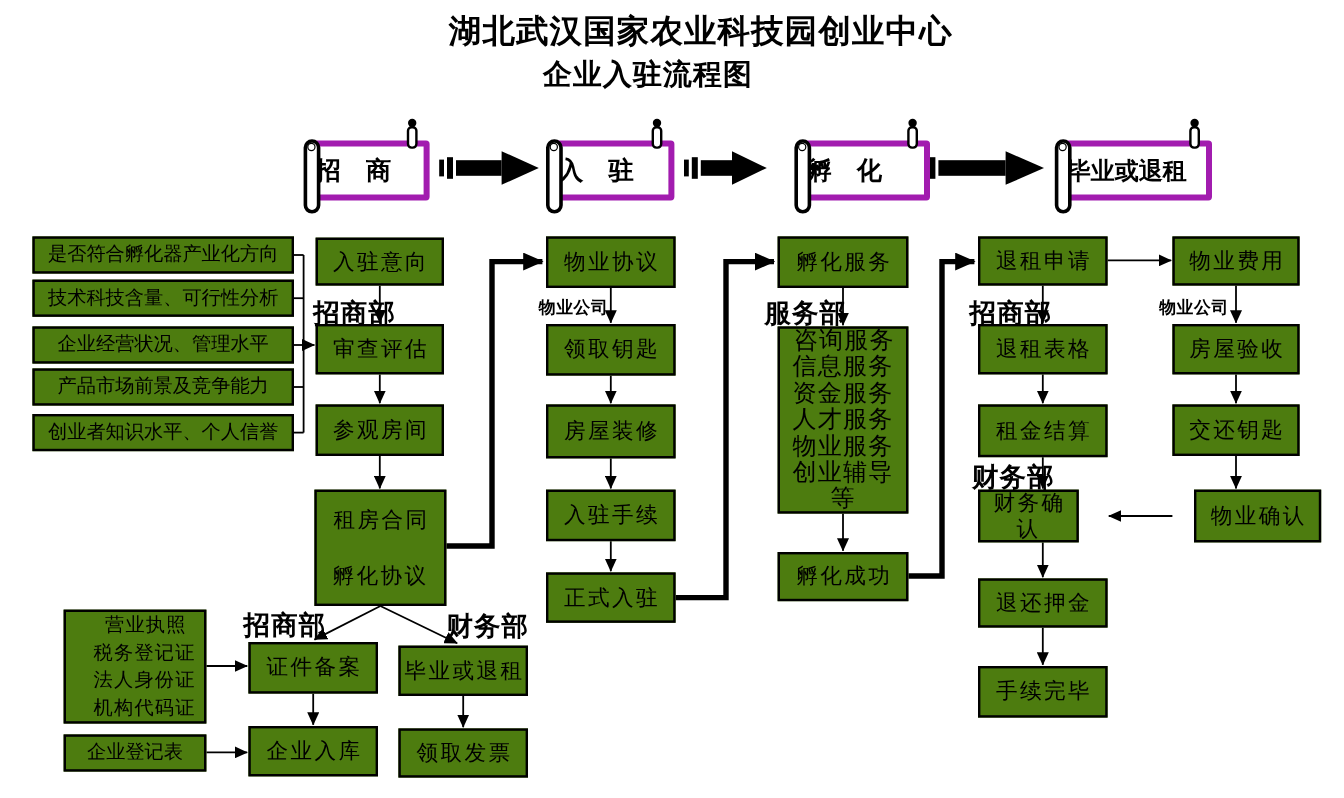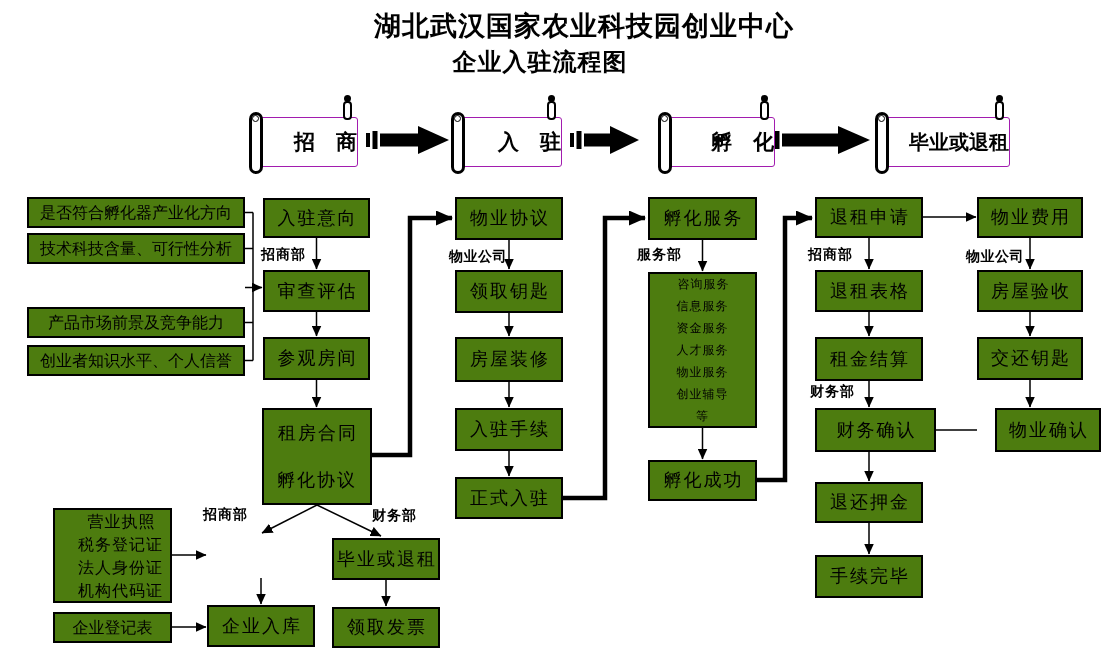--- a/index.html
+++ b/index.html
@@ -7,27 +7,27 @@
           font-family:"Liberation Serif",serif;color:#000;}
   .title-line{position:absolute;left:0;width:1080px;text-align:center;font-weight:bold;}
   #title1{top:8px;font-size:27px;letter-spacing:1px;padding-left:44px;}
   #title2{top:46px;font-size:24px;letter-spacing:1px;}
   .node{position:absolute;box-sizing:border-box;border:2px solid #000;background:#4d7c0f;
         display:flex;align-items:center;justify-content:center;text-align:center;
         font-size:18px;letter-spacing:2px;text-indent:2px;line-height:1.25;z-index:3;}
   .pre{white-space:pre-line;}
   .contract{line-height:47px;}
   .small-lines{font-size:16px;letter-spacing:1px;line-height:23px;}
-  .svc{font-size:12px;letter-spacing:1px;line-height:22px;}
+  .svc{font-size:20px;letter-spacing:1px;line-height:22px;}
   .crit{font-size:16px;letter-spacing:0;text-indent:0;}
   .dept{position:absolute;font-family:"Liberation Sans",sans-serif;font-weight:bold;
-        font-size:14px;letter-spacing:1px;z-index:4;}
+        font-size:22px;letter-spacing:1px;z-index:4;}
   .dept-sm{font-size:14px;letter-spacing:0.5px;}
-  .scroll{position:absolute;top:117px;height:50px;box-sizing:border-box;border:1px solid #a21caf;
-          border-radius:3px;background:#fff;display:flex;align-items:center;justify-content:flex-end;
+  .scroll{position:absolute;top:117px;height:50px;box-sizing:border-box;border:5px solid #a21caf;
+          border-radius:3px;background:#fff;display:flex;align-items:center;justify-content:flex-start;
           font-weight:bold;font-size:21px;z-index:3;}
   .scroll .roll{position:absolute;left:-10px;top:-6px;width:14px;height:62px;background:#fff;
           border:3px solid #000;border-radius:8px;box-sizing:border-box;z-index:5;}
   .scroll .roll::after{content:"";position:absolute;left:0px;top:0px;width:5px;height:5px;
           border:1.5px solid #000;border-radius:50%;}
   .scroll .knob{position:absolute;right:5px;top:-17px;width:9px;height:19px;background:#fff;
           border:2.5px solid #000;border-radius:4px;box-sizing:border-box;z-index:2;}
   .scroll .knob::before{content:"";position:absolute;left:-1.5px;top:-8px;width:7px;height:7px;
           background:#000;border-radius:50%;}
   #wires{position:absolute;left:0;top:0;z-index:2;}
@@ -56,28 +56,30 @@
     <span>孵　化</span>
   </div>
   <div class="scroll" style="left:884px;width:126px;font-size:20px;">
     <span class="roll"></span>
     <span class="knob"></span>
     <span>毕业或退租</span>
   </div>
 
   <div class="node crit" style="left:27px;top:197px;width:218px;height:31px;">是否符合孵化器产业化方向</div>
   <div class="node crit" style="left:27px;top:233px;width:218px;height:31px;">技术科技含量、可行性分析</div>
+  <div class="node crit" style="left:27px;top:272px;width:218px;height:31px;">企业经营状况、管理水平</div>
   <div class="node crit" style="left:27px;top:307px;width:218px;height:31px;">产品市场前景及竞争能力</div>
   <div class="node crit" style="left:27px;top:345px;width:218px;height:31px;">创业者知识水平、个人信誉</div>
 
   <div class="node" style="left:263px;top:198px;width:107px;height:40px;">入驻意向</div>
   <div class="node" style="left:263px;top:270px;width:107px;height:42px;">审查评估</div>
   <div class="node" style="left:263px;top:337px;width:107px;height:43px;">参观房间</div>
   <div class="node pre contract" style="left:262px;top:408px;width:110px;height:97px;">租房合同
 孵化协议</div>
+  <div class="node" style="left:207px;top:535px;width:108px;height:43px;">证件备案</div>
   <div class="node" style="left:207px;top:605px;width:108px;height:42px;">企业入库</div>
   <div class="node" style="left:332px;top:538px;width:108px;height:42px;">毕业或退租</div>
   <div class="node" style="left:332px;top:607px;width:108px;height:41px;">领取发票</div>
   <div class="node pre small-lines" style="left:53px;top:508px;width:119px;height:95px;padding-left:16px;">营业执照
 税务登记证
 法人身份证
 机构代码证</div>
   <div class="node crit" style="left:53px;top:612px;width:119px;height:31px;">企业登记表</div>
 
   <div class="node" style="left:455px;top:197px;width:108px;height:43px;">物业协议</div>
@@ -92,21 +94,21 @@
 资金服务
 人才服务
 物业服务
 创业辅导
 等</div>
   <div class="node" style="left:648px;top:460px;width:109px;height:41px;">孵化成功</div>
 
   <div class="node" style="left:815px;top:197px;width:108px;height:41px;">退租申请</div>
   <div class="node" style="left:815px;top:270px;width:108px;height:42px;">退租表格</div>
   <div class="node" style="left:815px;top:337px;width:108px;height:44px;">租金结算</div>
-  <div class="node" style="left:815px;top:408px;width:121px;height:44px;">财务确认</div>
+  <div class="node" style="left:815px;top:408px;width:84px;height:44px;">财务确认</div>
   <div class="node" style="left:815px;top:482px;width:108px;height:41px;">退还押金</div>
   <div class="node" style="left:815px;top:555px;width:108px;height:43px;">手续完毕</div>
 
   <div class="node" style="left:977px;top:197px;width:106px;height:41px;">物业费用</div>
   <div class="node" style="left:977px;top:270px;width:106px;height:42px;">房屋验收</div>
   <div class="node" style="left:977px;top:337px;width:106px;height:43px;">交还钥匙</div>
   <div class="node" style="left:995px;top:408px;width:106px;height:44px;">物业确认</div>
 
   <div class="dept" style="left:261px;top:246px;">招商部</div>
   <div class="dept dept-sm" style="left:449px;top:248px;">物业公司</div>

